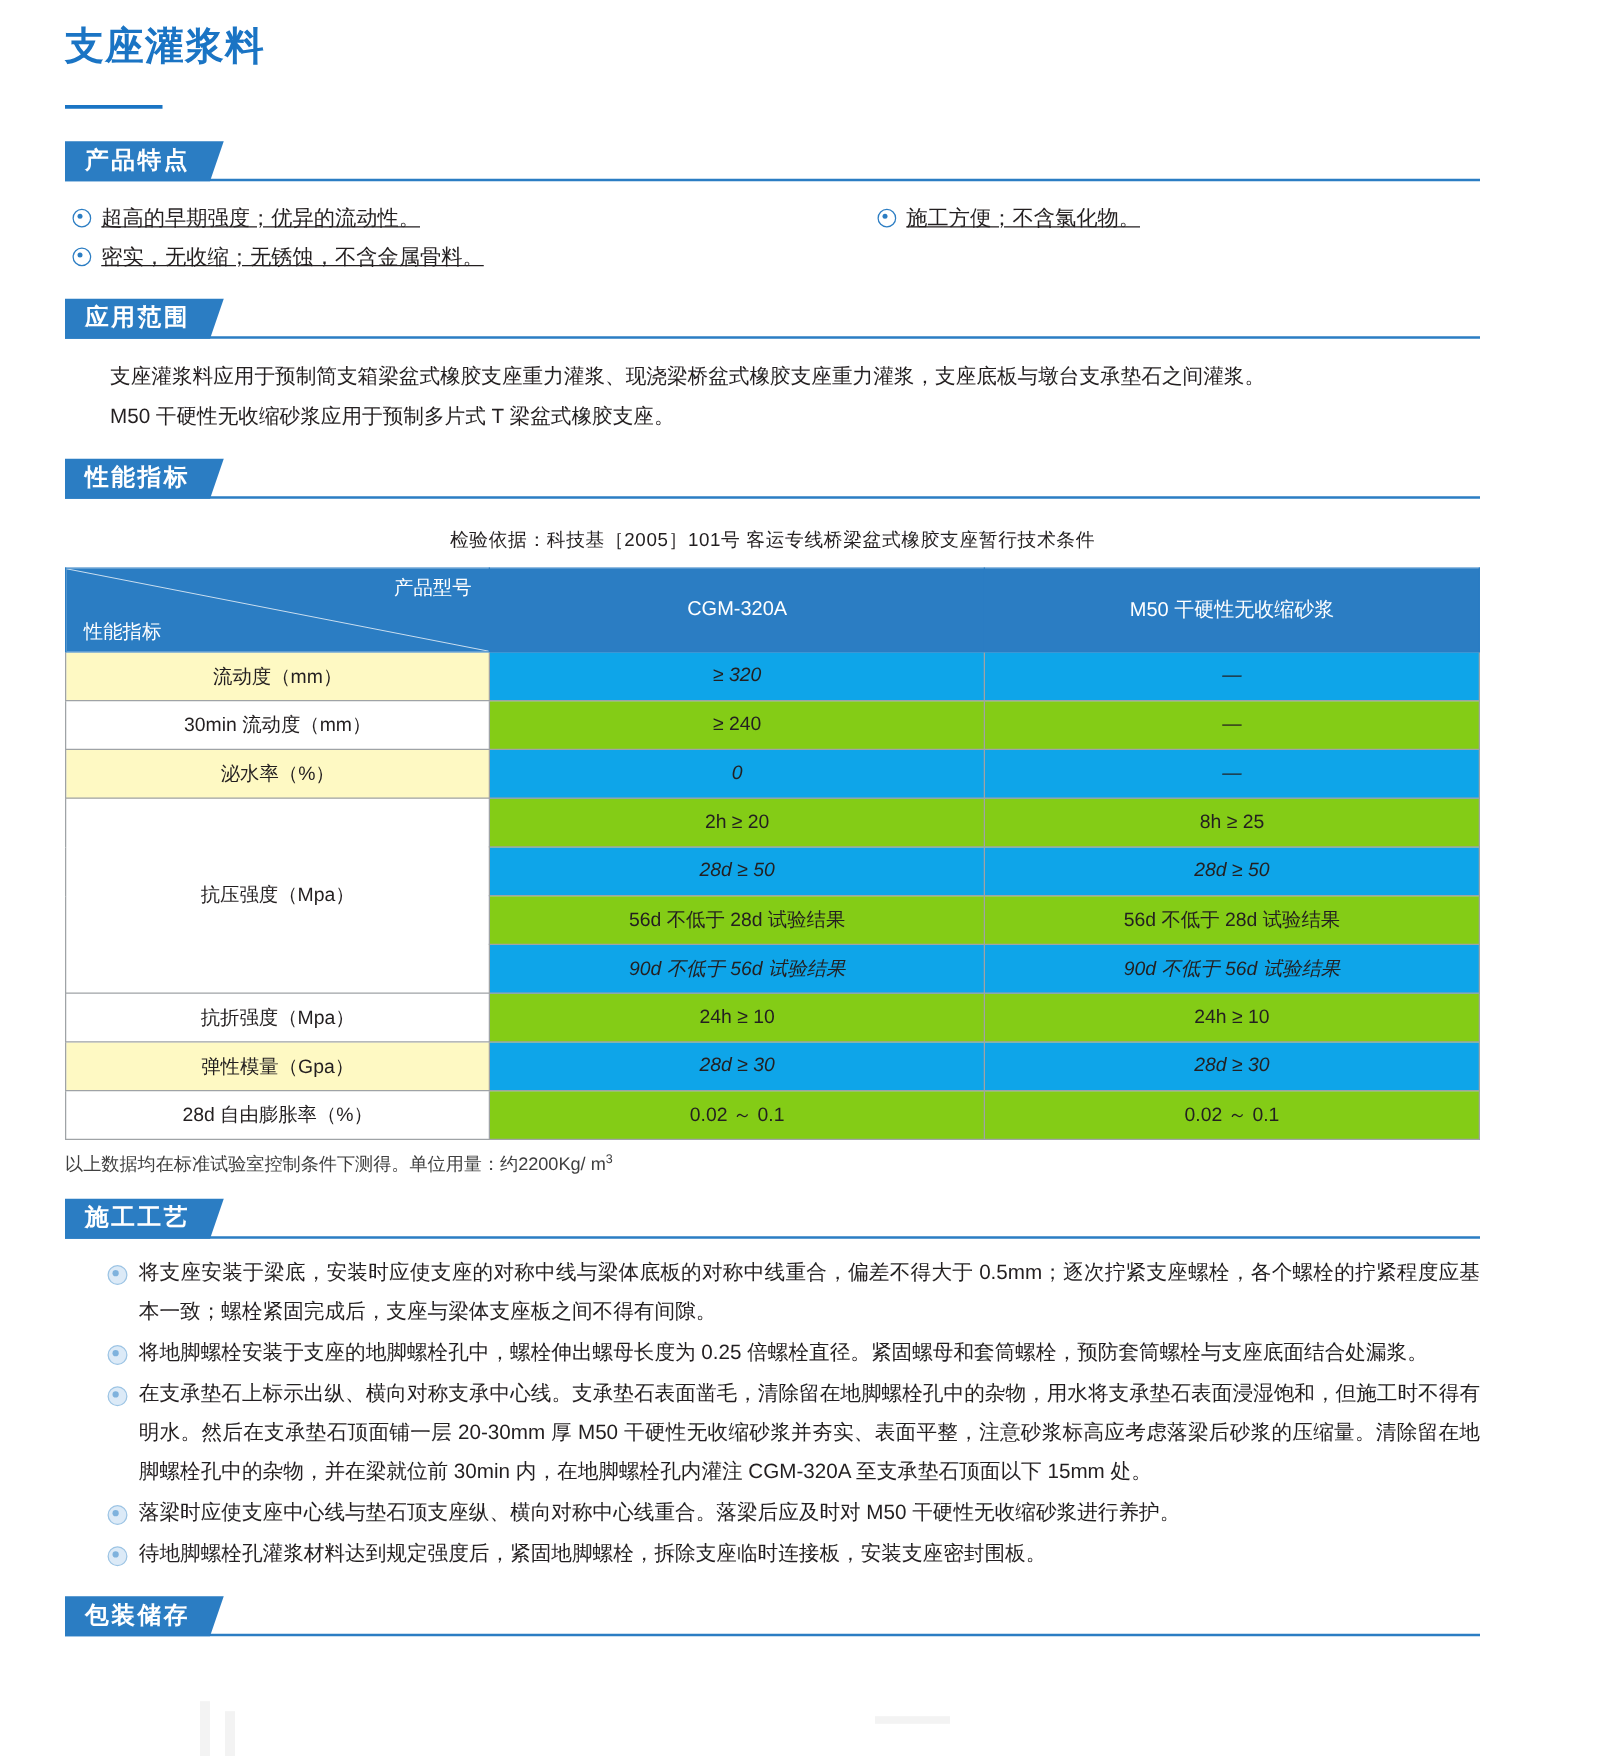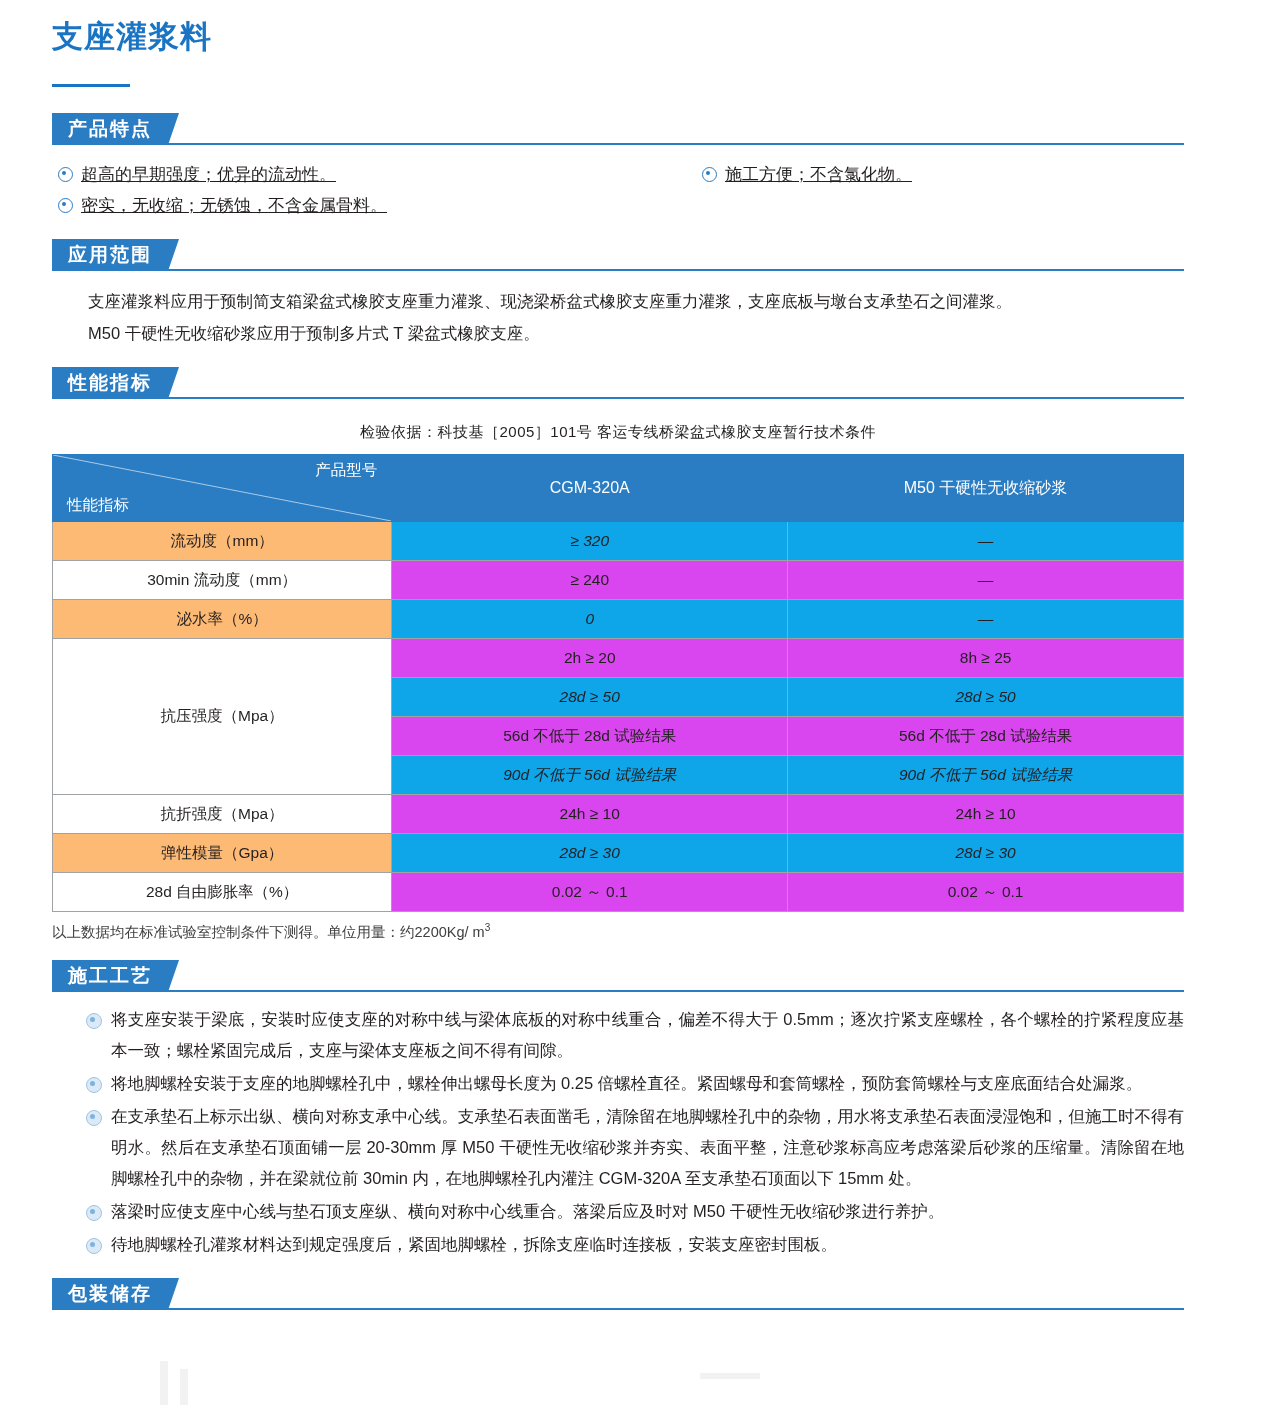--- a/index.html
+++ b/index.html
@@ -180,22 +180,22 @@
     top: 5px;
     font-size: 15.5px;
   }
   .diag-cell .bl-label {
     position: absolute;
     left: 14px;
     bottom: 5px;
     font-size: 15.5px;
   }
   .shade { background: #0ea5e9; font-style: italic; }
-  .plain { background: #d946ef; }
-  .rowhead { background: #fdba74; }
+  .plain { background: #84cc16; }
+  .rowhead { background: #fef9c3; }
   .rowhead.white { background: #ffffff; }
   .tbl-foot {
     font-size: 14.5px;
     margin-top: 10px;
     color: #404040;
   }
   .tbl-foot sup { font-size: 10px; }
   
   .steps {
     margin-top: 12px;

